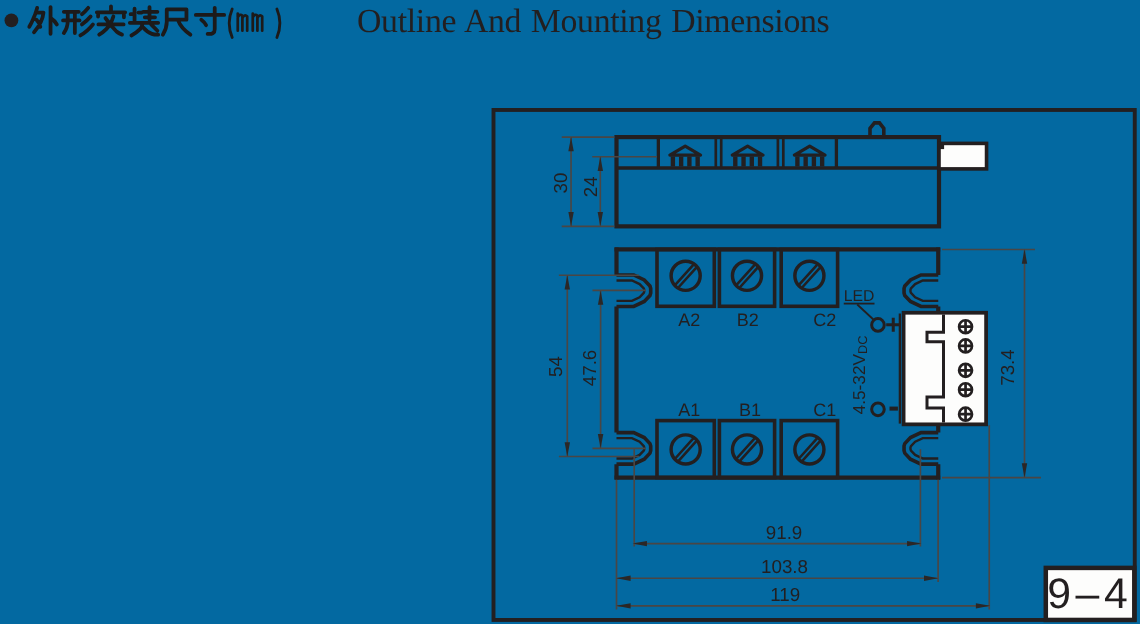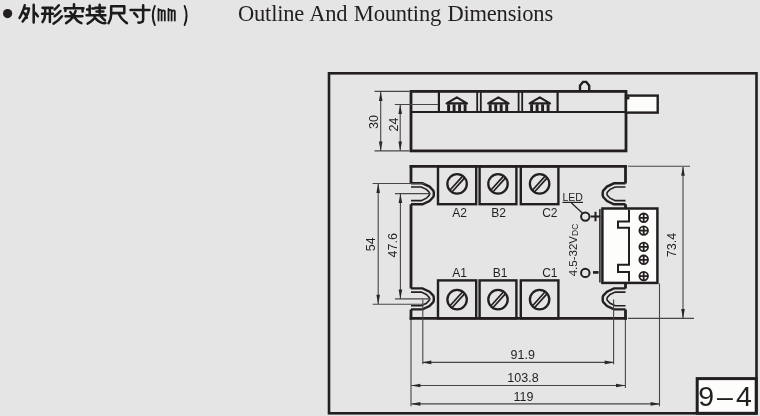--- a/index.html
+++ b/index.html
@@ -1,16 +1,16 @@
 <!DOCTYPE html>
 <html><head>
 <meta charset="utf-8">
 <style>
   html,body{margin:0;padding:0;background:#ffffff;}
-  .page{position:relative;width:760px;height:416px;background:#e5e5e5;overflow:hidden;
+  .page{position:relative;width:760px;height:416px;background:#0369a1;overflow:hidden;
         font-family:"Liberation Sans",sans-serif;}
   svg{position:absolute;left:0;top:0;}
   text{fill:#231f20;}
 </style>
 </head>
 <body>
 <div class="page">
 <svg width="760" height="416" viewBox="0 0 760 416">
 
   <circle cx="7.6" cy="13.6" r="4.6" fill="#231f20"></circle>

